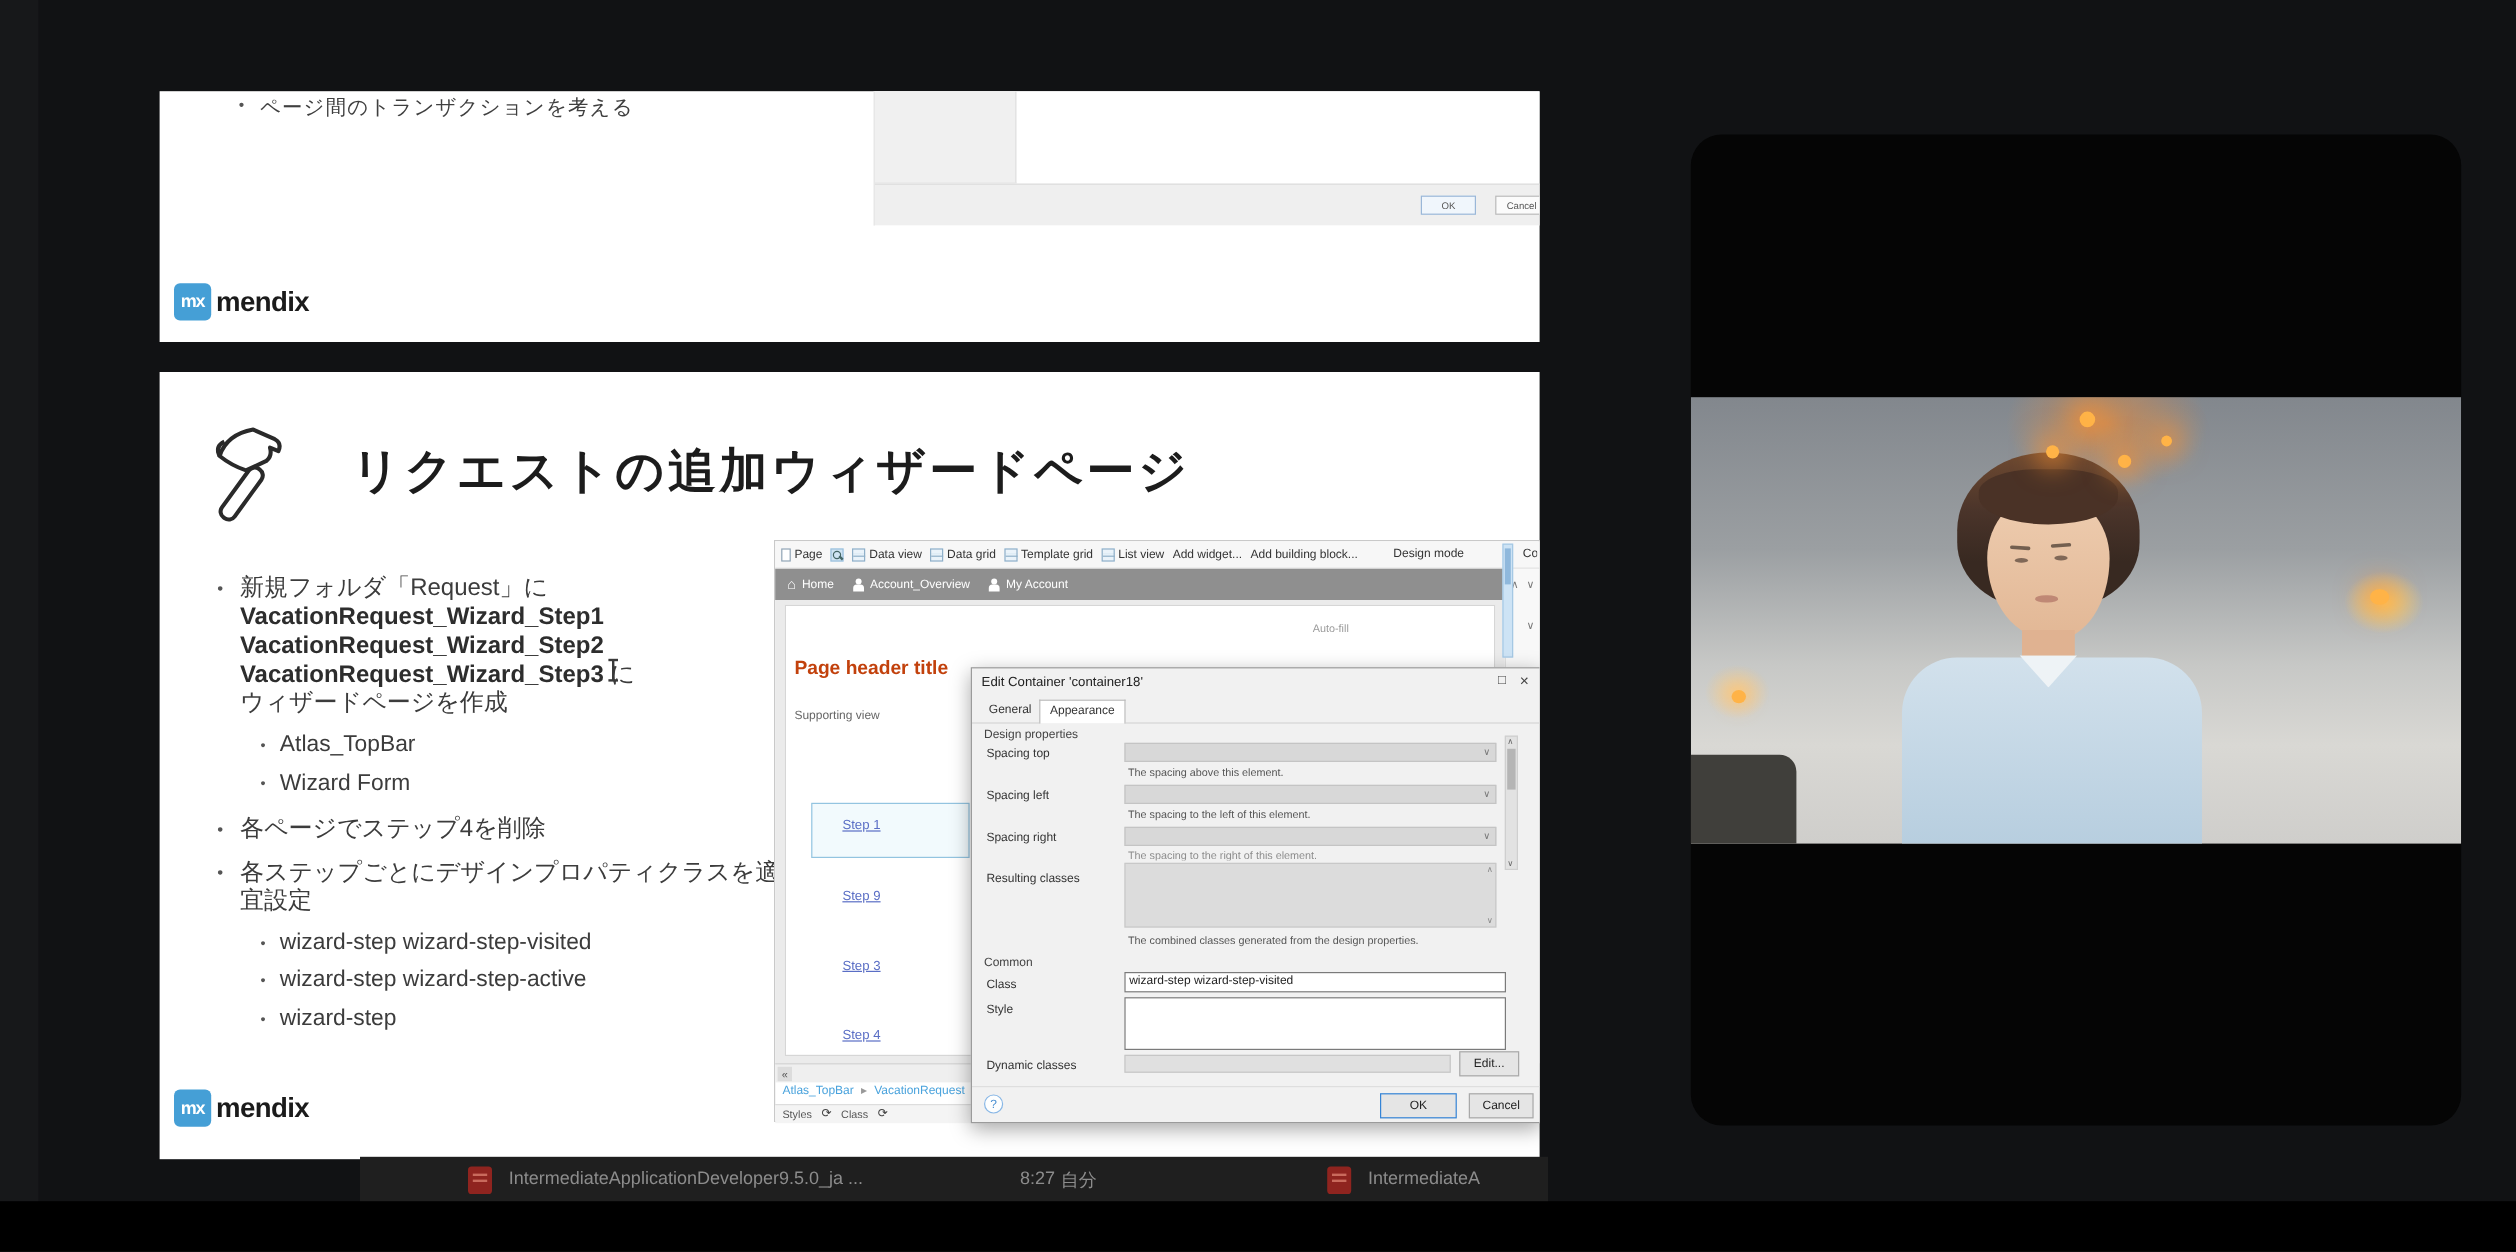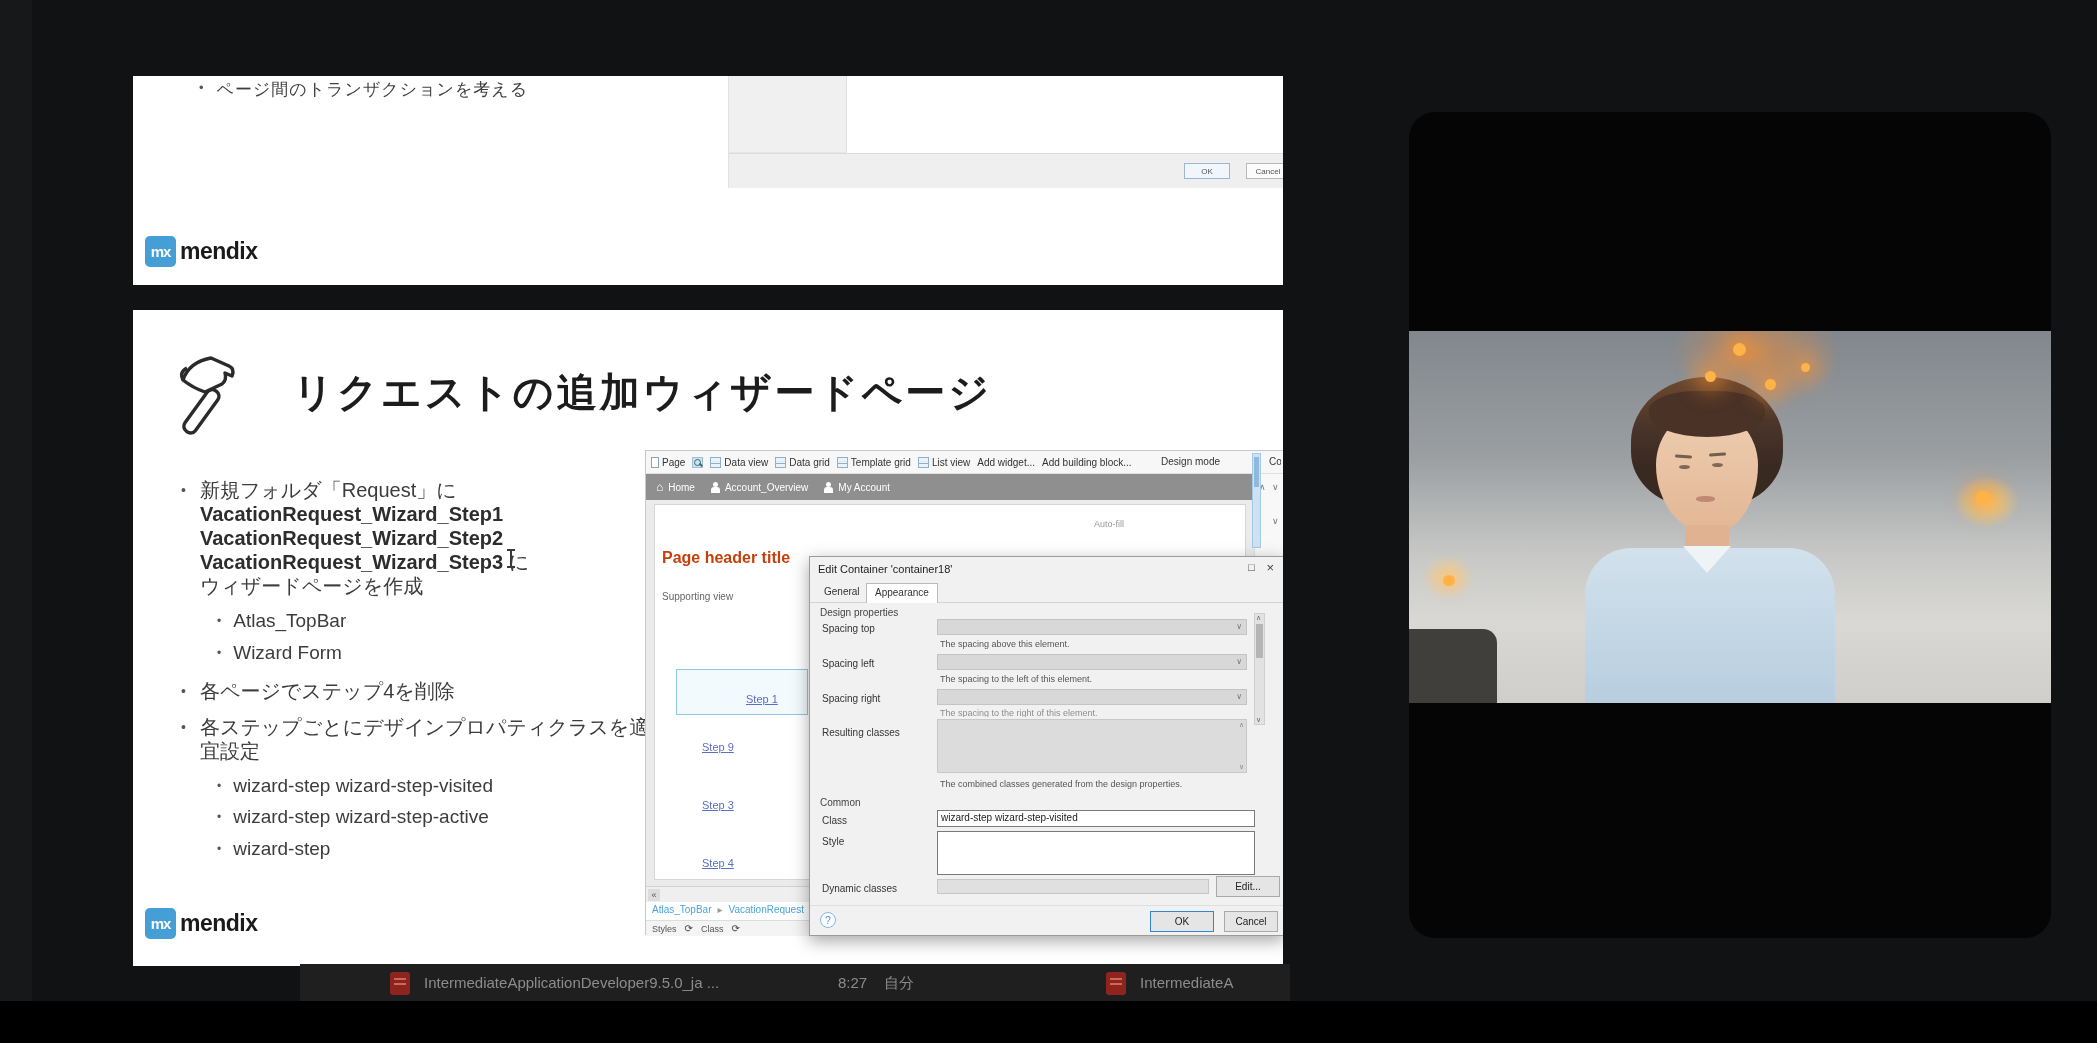--- a/index.html
+++ b/index.html
@@ -264,21 +264,21 @@
         <span style="left:17px;top:42px;">∨</span>
       </div>
 
       <div class="abs s-canvas">
         <div class="abs s-page"></div>
       </div>
       <span class="abs autofill">Auto-fill</span>
       <span class="abs ph-title">Page header title</span>
       <span class="abs ph-sup">Supporting view</span>
       <div class="abs sel-box"></div>
-      <span class="abs step-link" style="top:242px;margin-left:44px;">Step 1</span>
+      <span class="abs step-link" style="top:231px;">Step 1</span>
       <span class="abs step-link" style="top:290px;">Step 9</span>
       <span class="abs step-link" style="top:348px;">Step 3</span>
       <span class="abs step-link" style="top:406px;">Step 4</span>
 
       <div class="abs s-hscroll">
         <span class="back-box">«</span>
       </div>
       <div class="abs s-crumb">
         <span>Atlas_TopBar</span>
         <span class="sep">▸</span>
@@ -326,39 +326,39 @@
         </div>
         <span class="d-help" style="top:222px;">The combined classes generated from the design properties.</span>
 
         <span class="abs d-sec" style="left:10px;top:240px;">Common</span>
         <span class="d-label" style="top:258px;">Class</span>
         <div class="d-input" style="top:253px;width:318px;height:17px;">wizard-step wizard-step-visited</div>
         <span class="d-label" style="top:279px;">Style</span>
         <div class="d-input" style="top:274px;width:318px;height:44px;background:#fff;"></div>
         <span class="d-label" style="top:326px;">Dynamic classes</span>
         <div class="d-input" style="top:322px;width:272px;height:15px;background:#e0e0e0;border-color:#c6c6c6;"></div>
-        <div class="d-btn" style="left:406px;top:319px;width:64px;">Edit...</div>
+        <div class="d-btn" style="left:406px;top:319px;width:50px;">Edit...</div>
 
         <div class="abs d-footer-line"></div>
         <div class="abs d-help-ico">?</div>
         <div class="d-btn" style="left:340px;top:354px;width:64px;border-color:#3584d6;">OK</div>
         <div class="d-btn" style="left:414px;top:354px;width:54px;">Cancel</div>
       </div>
     </div>
 
     <div class="logo" style="left:12px;top:598px;">
       <span class="mark">mx</span>
       <span class="word">mendix</span>
     </div>
   </div>
 
   <div class="abs" id="chat">
     <div class="pdf-ico" style="left:90px;"></div>
     <span class="chat-txt" style="left:124px;">IntermediateApplicationDeveloper9.5.0_ja ...</span>
-    <span class="chat-txt" style="left:538px;">8:27</span>
+    <span class="chat-txt" style="left:550px;">8:27</span>
     <span class="chat-txt" style="left:584px;">自分</span>
     <div class="pdf-ico" style="left:806px;"></div>
     <span class="chat-txt" style="left:840px;">IntermediateA</span>
   </div>
   <div class="abs" id="bottom-black"></div>
 
   <div class="abs" id="cam">
     <div class="abs" id="vid">
       <div class="abs furn"></div>
       <div class="abs hair"></div>

